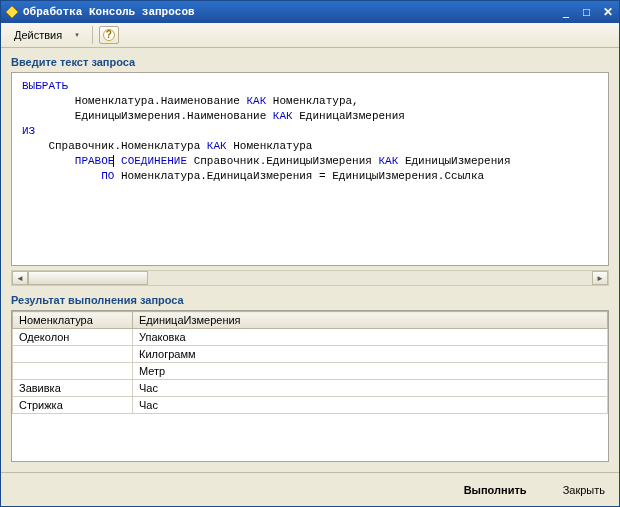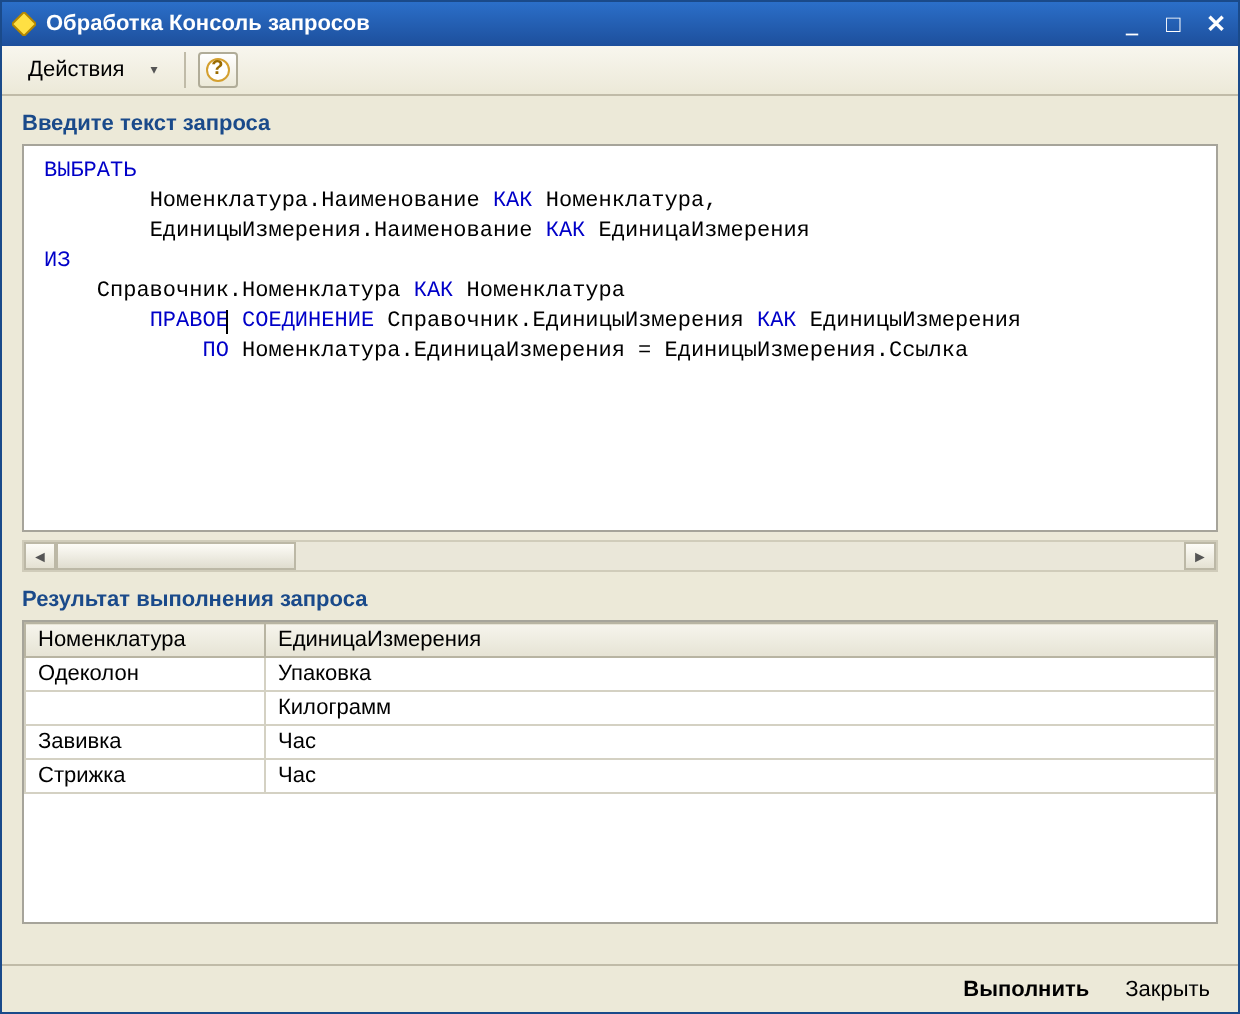--- a/index.html
+++ b/index.html
@@ -21,21 +21,21 @@
     align-items: center;
     padding: 0 4px;
     font-weight: bold;
     font-size: 11px;
   }
   .titlebar-icon {
     width: 14px; height: 14px;
     margin-right: 4px;
     display: flex; align-items: center; justify-content: center;
   }
-  .titlebar-title { flex: 1; }
+  .titlebar-title { flex: 1; font-family: Liberation Mono, monospace; }
   .win-btns { display: flex; gap: 2px; }
   .win-btn {
     width: 18px; height: 15px;
     background: transparent;
     border: none;
     color: #fff;
     font-weight: bold;
     font-size: 12px;
     line-height: 13px;
     text-align: center;
@@ -172,25 +172,25 @@
     background: #fff;
     color: #000;
   }
   tr.selected td:first-child { background: #2b6fc9; color:#fff; }
   .footer {
     border-top: 1px solid #c0bba8;
     padding: 6px 10px;
     display: flex;
     justify-content: flex-end;
     align-items: center;
-    gap: 10px;
+    gap: 28px;
     background: #ece9d8;
     position: absolute;
     bottom: 1px; left: 1px; right: 1px;
-    height: 24px;
+    height: 34px;
   }
   .footer .link-btn {
     background: none;
     border: none;
     font: inherit;
     cursor: pointer;
     padding: 2px 4px;
     color: #000;
   }
   .footer .primary { font-weight: bold; }
@@ -249,20 +249,24 @@
       <tbody id="result-body">
           <tr>
             <td>Одеколон</td>
             <td>Упаковка</td>
           </tr>
           <tr>
             <td></td>
             <td>Килограмм</td>
           </tr>
           <tr>
+            <td></td>
+            <td>Метр</td>
+          </tr>
+          <tr>
             <td>Завивка</td>
             <td>Час</td>
           </tr>
           <tr>
             <td>Стрижка</td>
             <td>Час</td>
           </tr>
         </tbody>
     </table>
   </div>

